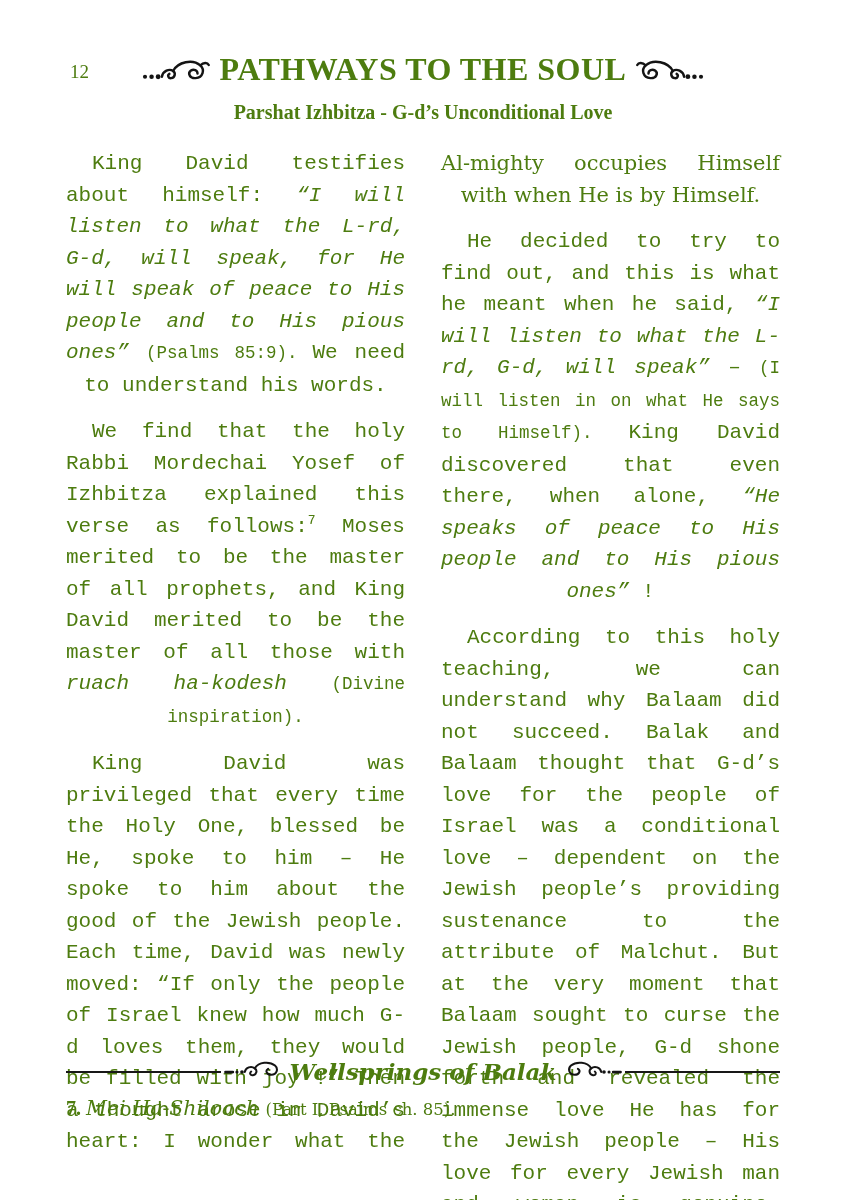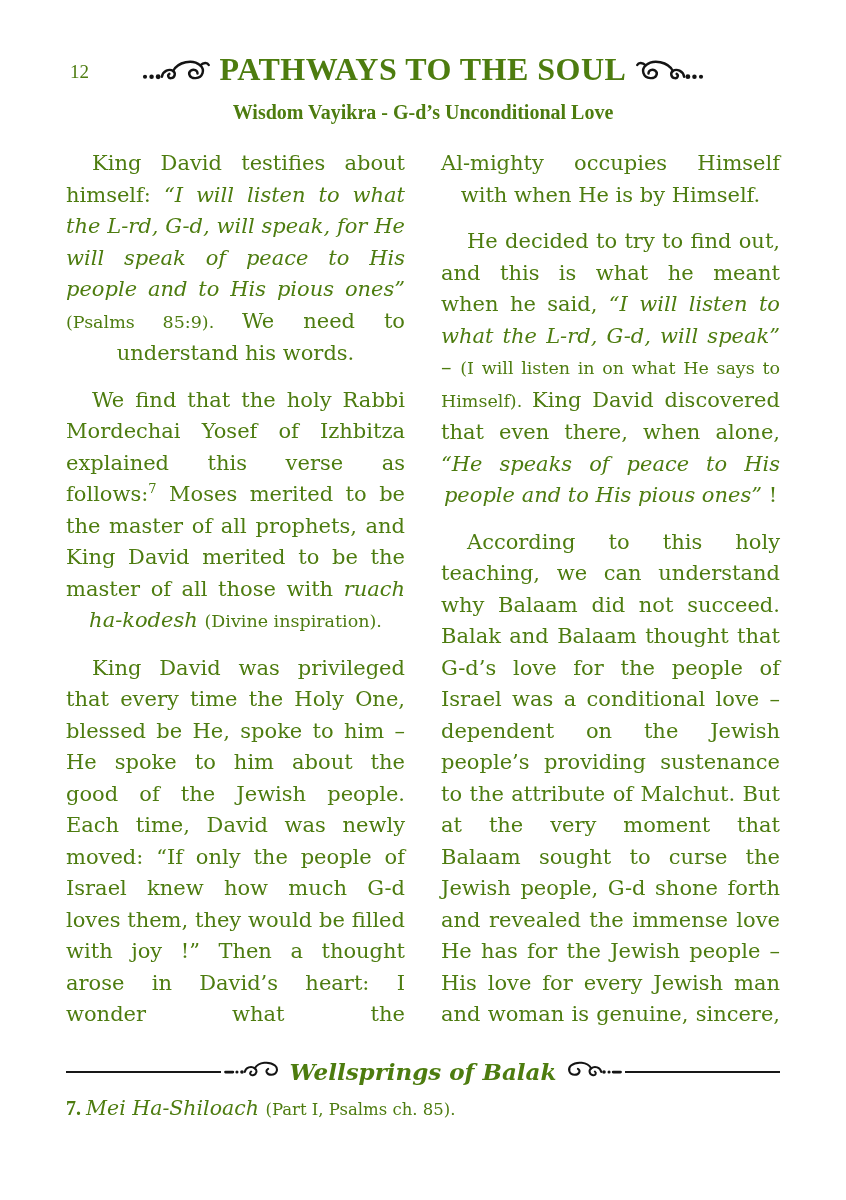--- a/index.html
+++ b/index.html
@@ -49,21 +49,21 @@
     padding:0 66px;
     margin-top:24px;
   }
   .col { flex:1; min-width:0; }
   .col p {
     margin:0 0 15px 0;
     font-size:21px; line-height:31.5px;
     text-align:justify;
     text-justify:inter-word;
   }
-  .col p.ind   { text-indent:26px; }
+  .col p.ind   { text-indent:26px;font-family:Liberation Mono, monospace; }
   .col p.noind { text-indent:0; }
   .col p.clast { text-align-last:center; }
   .col p.jlast { text-align-last:justify; }
   .seg-normal { }
   .seg-italic { font-style:italic; }
   .seg-small  { font-size:17.5px; }
   sup.seg-sup { font-size:13px; line-height:0; vertical-align:super; }
   
   .footer { position:absolute; left:66px; right:66px; top:1058px; }
   .divider { display:flex; align-items:center; }
@@ -108,21 +108,21 @@
           <circle cx="5" cy="21" r="2.2" fill="#141414" stroke="none"></circle>
           <circle cx="12" cy="21" r="2.4" fill="#141414" stroke="none"></circle>
           <circle cx="19" cy="21" r="2.6" fill="#141414" stroke="none"></circle>
           <path d="M23,21 C24,15 31,12 35,15 C38,17 37,22 33,22.5 C30,23 28.5,19.5 31,18"></path>
           <path d="M35,15 C40,5 56,2 64,9 C69,13.5 67,22 59,22.5 C53,23 50,17.5 54,14.5 C57,12.5 61,14 61,17.5"></path>
           <path d="M64,9 C67.5,5.5 71.5,5.5 73,8.5"></path>
         </svg>
       </span>
     </span>
   </div>
-  <div class="subtitle">Wisdom Vayikra - G-d’s Unconditional Love</div>
+  <div class="subtitle">Parshat Izhbitza - G-d’s Unconditional Love</div>
 
 
   <div class="columns">
     <div class="col">
         <p class="ind clast"><span class="seg-normal">King David testifies about himself: </span><span class="seg-italic">“I will listen to what the L-rd, G-d, will speak, for He will speak of peace to His people and to His pious ones” </span><span class="seg-small">(Psalms 85:9). </span><span class="seg-normal">We need to understand his words.</span></p>
         <p class="ind clast"><span class="seg-normal">We find that the holy Rabbi Mordechai Yosef of Izhbitza explained this verse as follows:</span><sup class="seg-sup">7</sup><span class="seg-normal"> Moses merited to be the master of all prophets, and King David merited to be the master of all those with </span><span class="seg-italic">ruach ha-kodesh </span><span class="seg-small">(Divine inspiration).</span></p>
         <p class="ind jlast"><span class="seg-normal">King David was privileged that every time the Holy One, blessed be He, spoke to him – He spoke to him about the good of the Jewish people. Each time, David was newly moved: “If only the people of Israel knew how much G-d loves them, they would be filled with joy !” Then a thought arose in David’s heart: I wonder what the</span></p>
       </div>
     <div class="col">
         <p class="noind clast"><span class="seg-normal">Al-mighty occupies Himself with when He is by Himself.</span></p>

